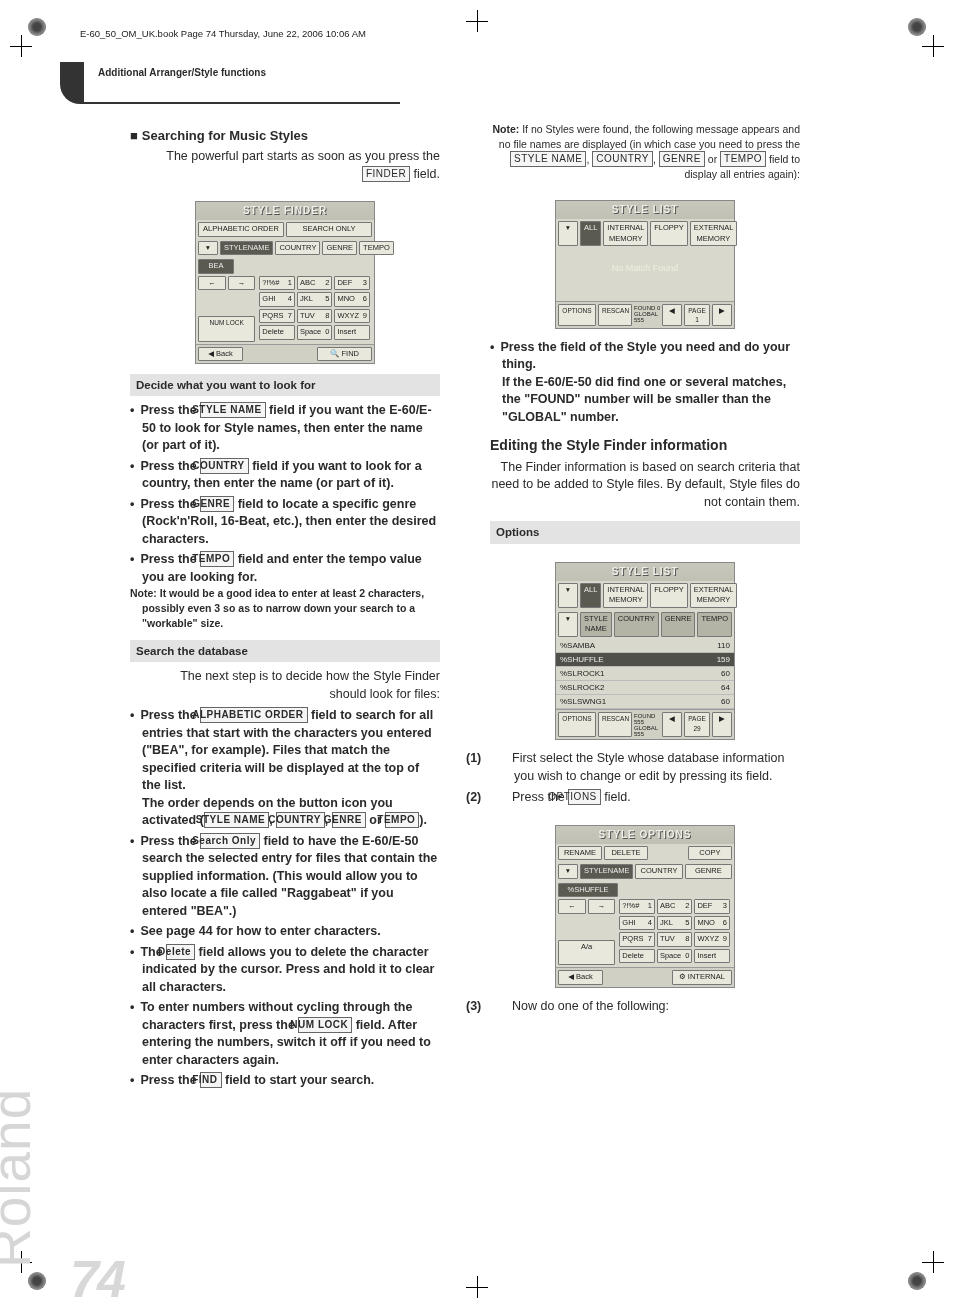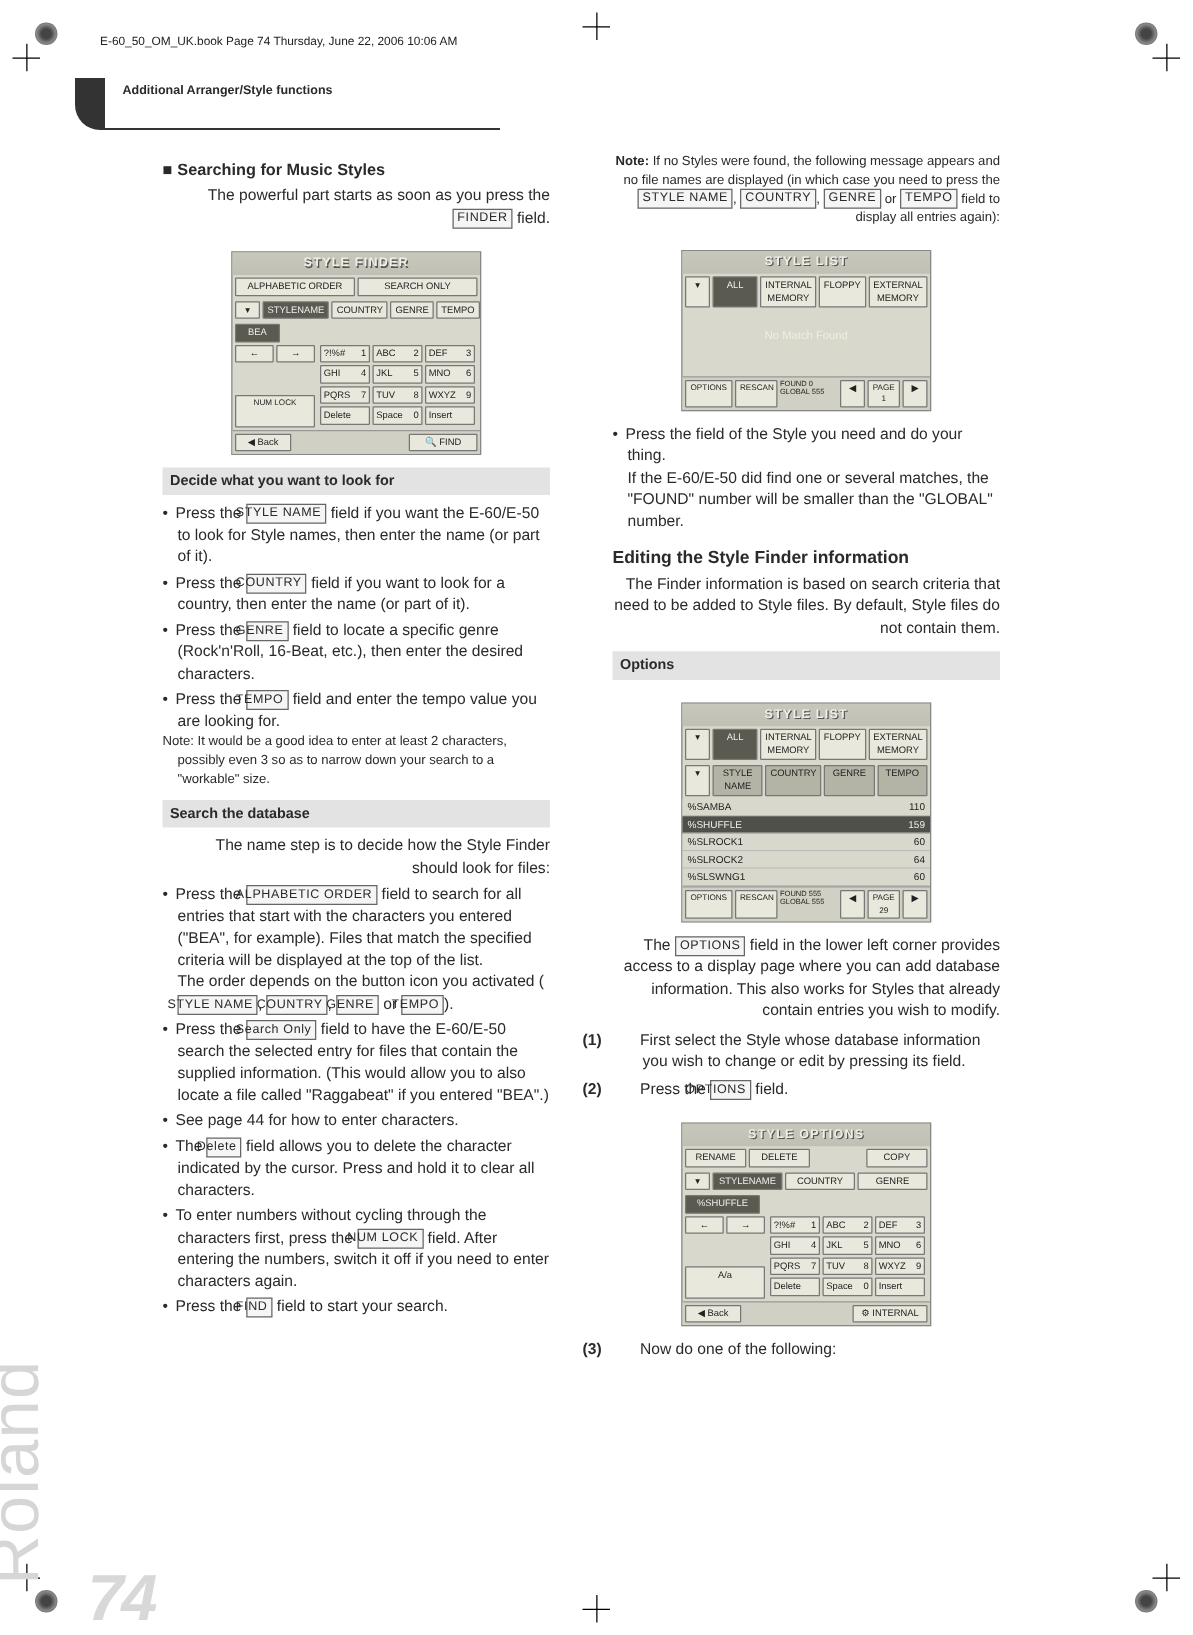--- a/index.html
+++ b/index.html
@@ -54,27 +54,27 @@
   .btnlabel {
     display:inline-block; border:1px solid #666; padding:0 3px;
     font-size:10px; letter-spacing:0.5px; vertical-align:1px;
     background:#f5f5f5;
   }
   .subhead {
     background:#e3e3e3; padding:3px 6px; font-weight:bold;
     font-size:11.5px; margin:10px 0 6px 0;
   }
   ul.bul { list-style:none; padding-left:0; margin:0 0 6px 0; }
-  ul.bul > li { padding-left:12px; text-indent:-12px; margin-bottom:3px; }
+  ul.bul > li { padding-left:12px; text-indent:-12px; margin-bottom:3px;font-weight:bold; }
   ul.bul > li::before { content:"•"; margin-right:6px; }
   .note { font-size:10.5px; }
   .noteb { font-weight:bold; }
 
   .shot {
-    margin:18px auto 10px auto; width:200px; background:#d8d8cc;
+    margin:18px auto 10px auto; width:180px; background:#d8d8cc;
     border:1px solid #888; font-size:8px; color:#222;
   }
   .shot .titlebar { text-align:center; font-weight:bold; font-size:10px;
     color:#efefe8; text-shadow:1px 1px #555; padding:2px 0;
     background:linear-gradient(#c7c7bb,#c0c0b4); letter-spacing:1px; }
   .shot .row { display:flex; gap:2px; padding:2px; }
   .sbtn { border:1px solid #777; background:#e8e8dc; padding:1px 3px;
           font-size:7.5px; text-align:center; flex:1; border-radius:1px; }
   .sbtn.dark { background:#b3b3a6; }
   .sbtn.sel  { background:#5a5a50; color:#eee; }
@@ -212,21 +212,21 @@
   <ul class="bul">
     <li><span>Press the </span><span class="btnlabel">STYLE NAME</span><span> field if you want the E-60/E-50 to look for Style names, then enter the name (or part of it).</span></li>
     <li><span>Press the </span><span class="btnlabel">COUNTRY</span><span> field if you want to look for a country, then enter the name (or part of it).</span></li>
     <li><span>Press the </span><span class="btnlabel">GENRE</span><span> field to locate a specific genre (Rock'n'Roll, 16-Beat, etc.), then enter the desired characters.</span></li>
     <li><span>Press the </span><span class="btnlabel">TEMPO</span><span> field and enter the tempo value you are looking for.</span>
       <div class="note">Note: It would be a good idea to enter at least 2 characters, possibly even 3 so as to narrow down your search to a "workable" size.</div>
     </li>
   </ul>
 
   <div class="subhead">Search the database</div>
-  <p class="indent">The name step is to decide how the Style Finder should look for files:</p>
+  <p class="indent">The next step is to decide how the Style Finder should look for files:</p>
   <ul class="bul">
     <li><span>Press the </span><span class="btnlabel">ALPHABETIC ORDER</span><span> field to search for all entries that start with the characters you entered ("BEA", for example). Files that match the specified criteria will be displayed at the top of the list.</span><br>
       <span>The order depends on the button icon you activated (</span><span class="btnlabel">STYLE NAME</span>, <span class="btnlabel">COUNTRY</span>, <span class="btnlabel">GENRE</span> or <span class="btnlabel">TEMPO</span><span>).</span>
     </li>
     <li><span>Press the </span><span class="btnlabel">Search Only</span><span> field to have the E-60/E-50 search the selected entry for files that contain the supplied information. (This would allow you to also locate a file called "Raggabeat" if you entered "BEA".)</span></li>
     <li>See page 44 for how to enter characters.</li>
     <li><span>The </span><span class="btnlabel">Delete</span><span> field allows you to delete the character indicated by the cursor. Press and hold it to clear all characters.</span></li>
     <li><span>To enter numbers without cycling through the characters first, press the </span><span class="btnlabel">NUM LOCK</span><span> field. After entering the numbers, switch it off if you need to enter characters again.</span></li>
     <li><span>Press the </span><span class="btnlabel">FIND</span><span> field to start your search.</span></li>
   </ul>
@@ -312,21 +312,20 @@
         <div style="font-size:6px;line-height:1;padding-top:1px"><span>FOUND 555</span><br><span>GLOBAL 555</span></div>
       </div>
       <div style="display:flex;gap:2px">
         <div class="sbtn tiny">◀</div>
         <div class="sbtn" style="width:26px;font-size:6.5px">PAGE 29</div>
         <div class="sbtn tiny">▶</div>
       </div>
     </div>
   </div>
 
-  <p><span>The </span><span class="btnlabel">OPTIONS</span><span> field in the lower left corner provides access to a display page where you can add database information. This also works for Styles that already contain entries you wish to modify.</span></p>
 
   <ol class="steps">
     <li><span class="num">(1)</span><span>First select the Style whose database information you wish to change or edit by pressing its field.</span></li>
     <li><span class="num">(2)</span><span>Press the </span><span class="btnlabel">OPTIONS</span><span> field.</span></li>
   </ol>
 
   <div class="shot">
     <div class="titlebar">STYLE OPTIONS</div>
     <div class="row">
       <div class="sbtn">RENAME</div>

